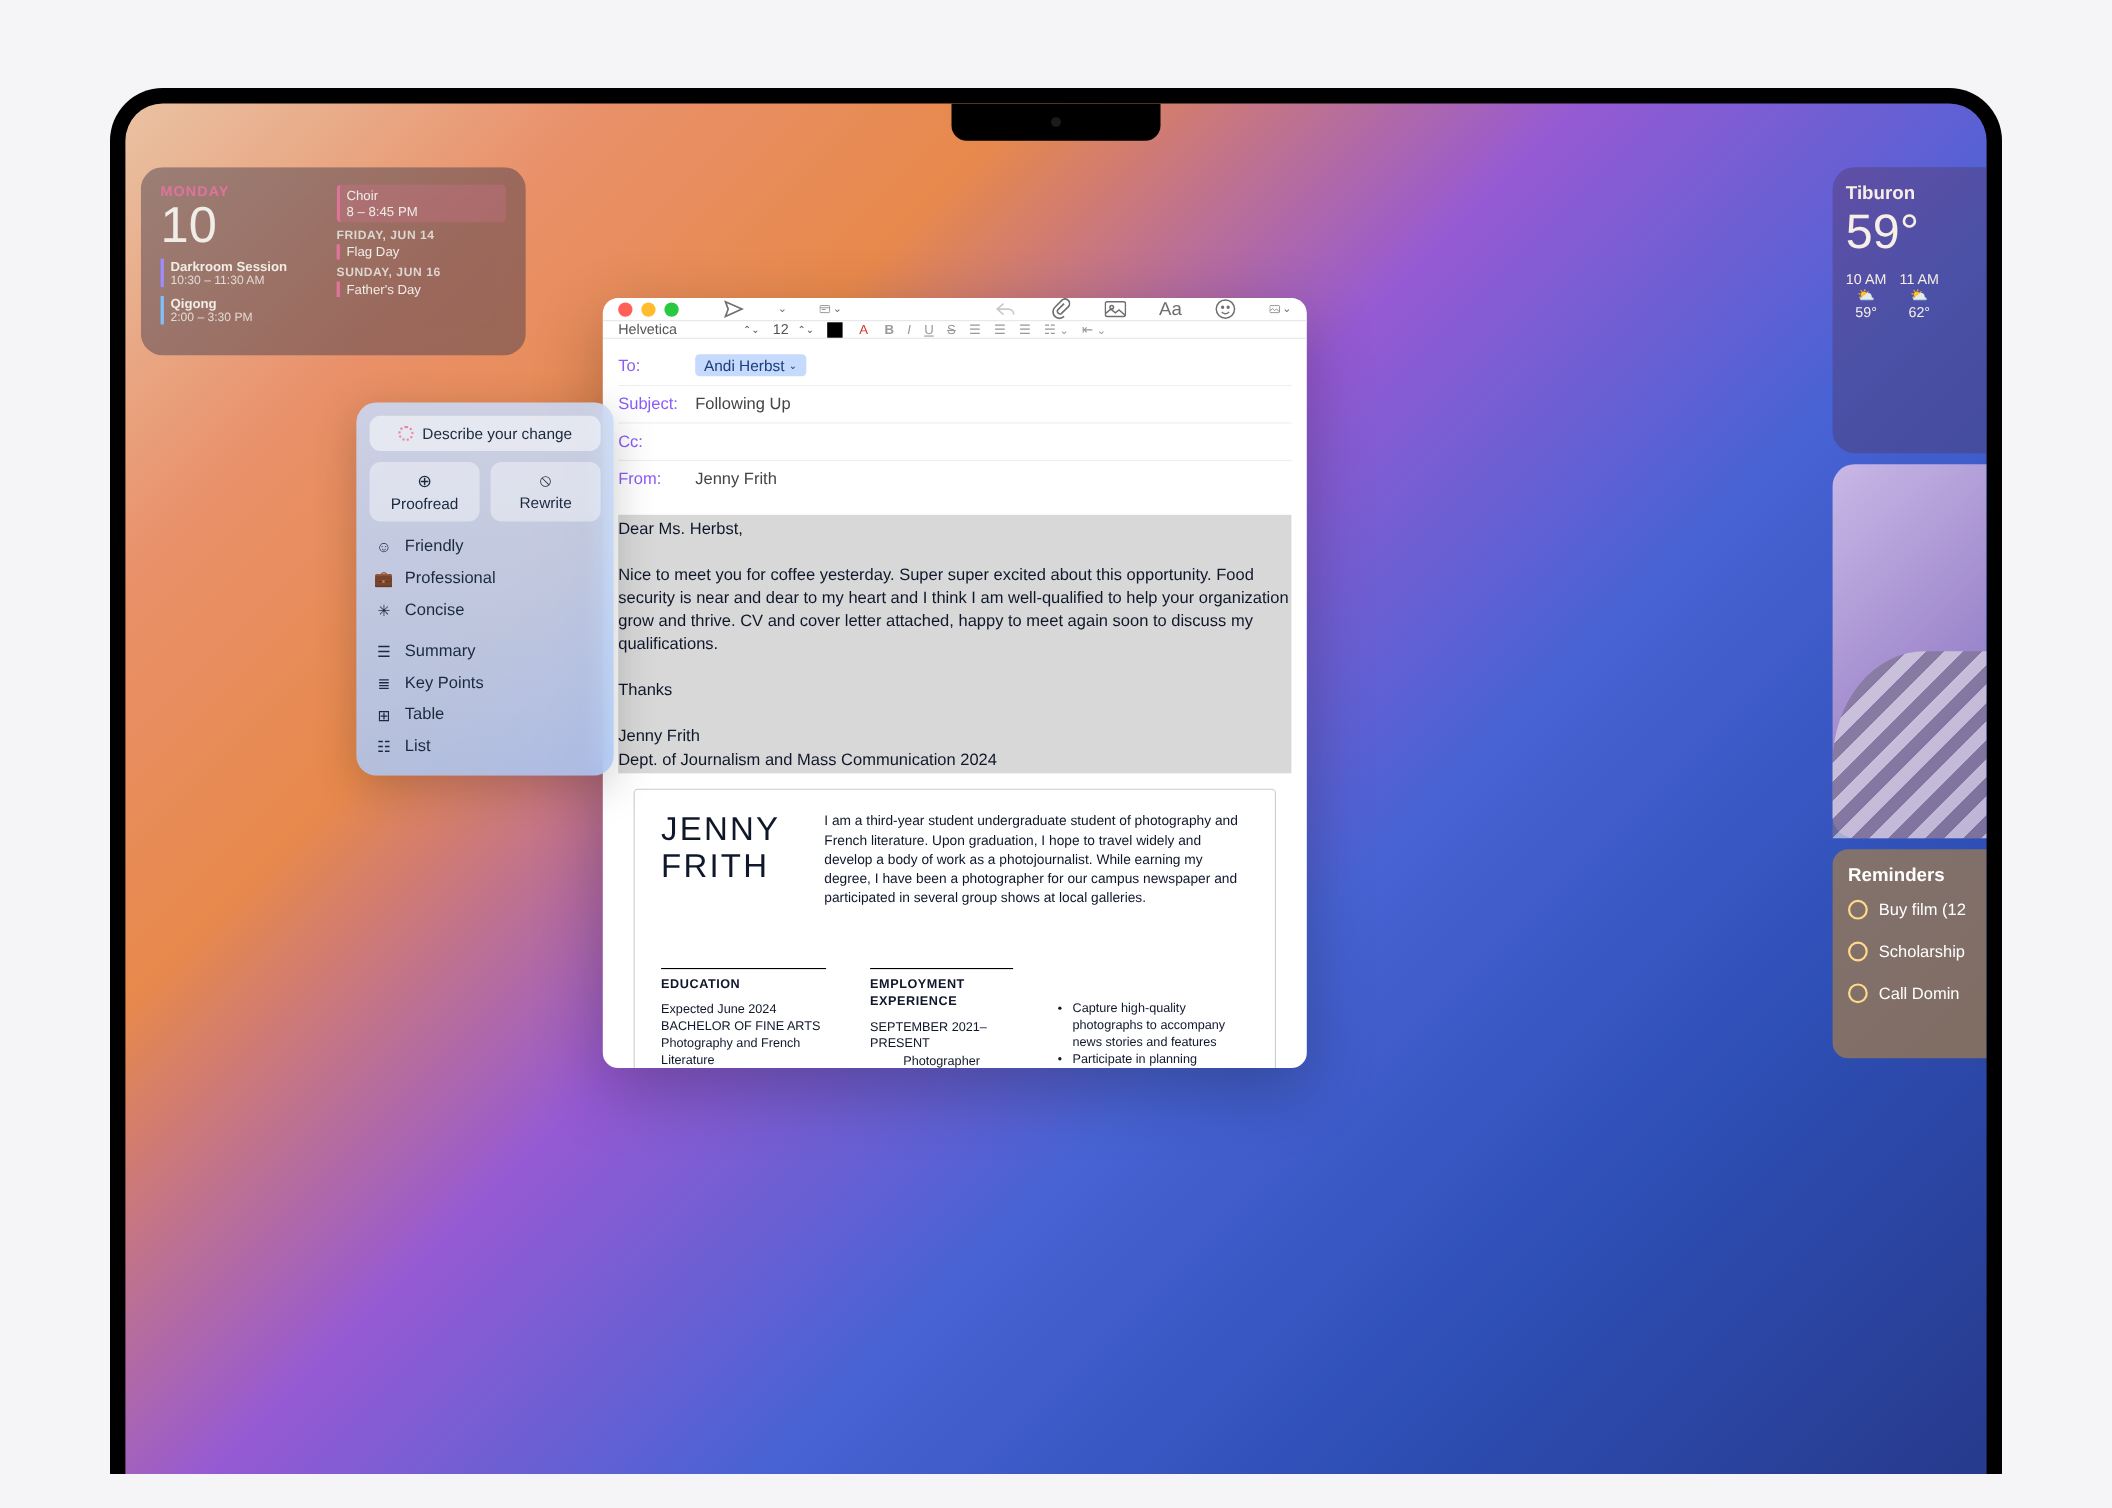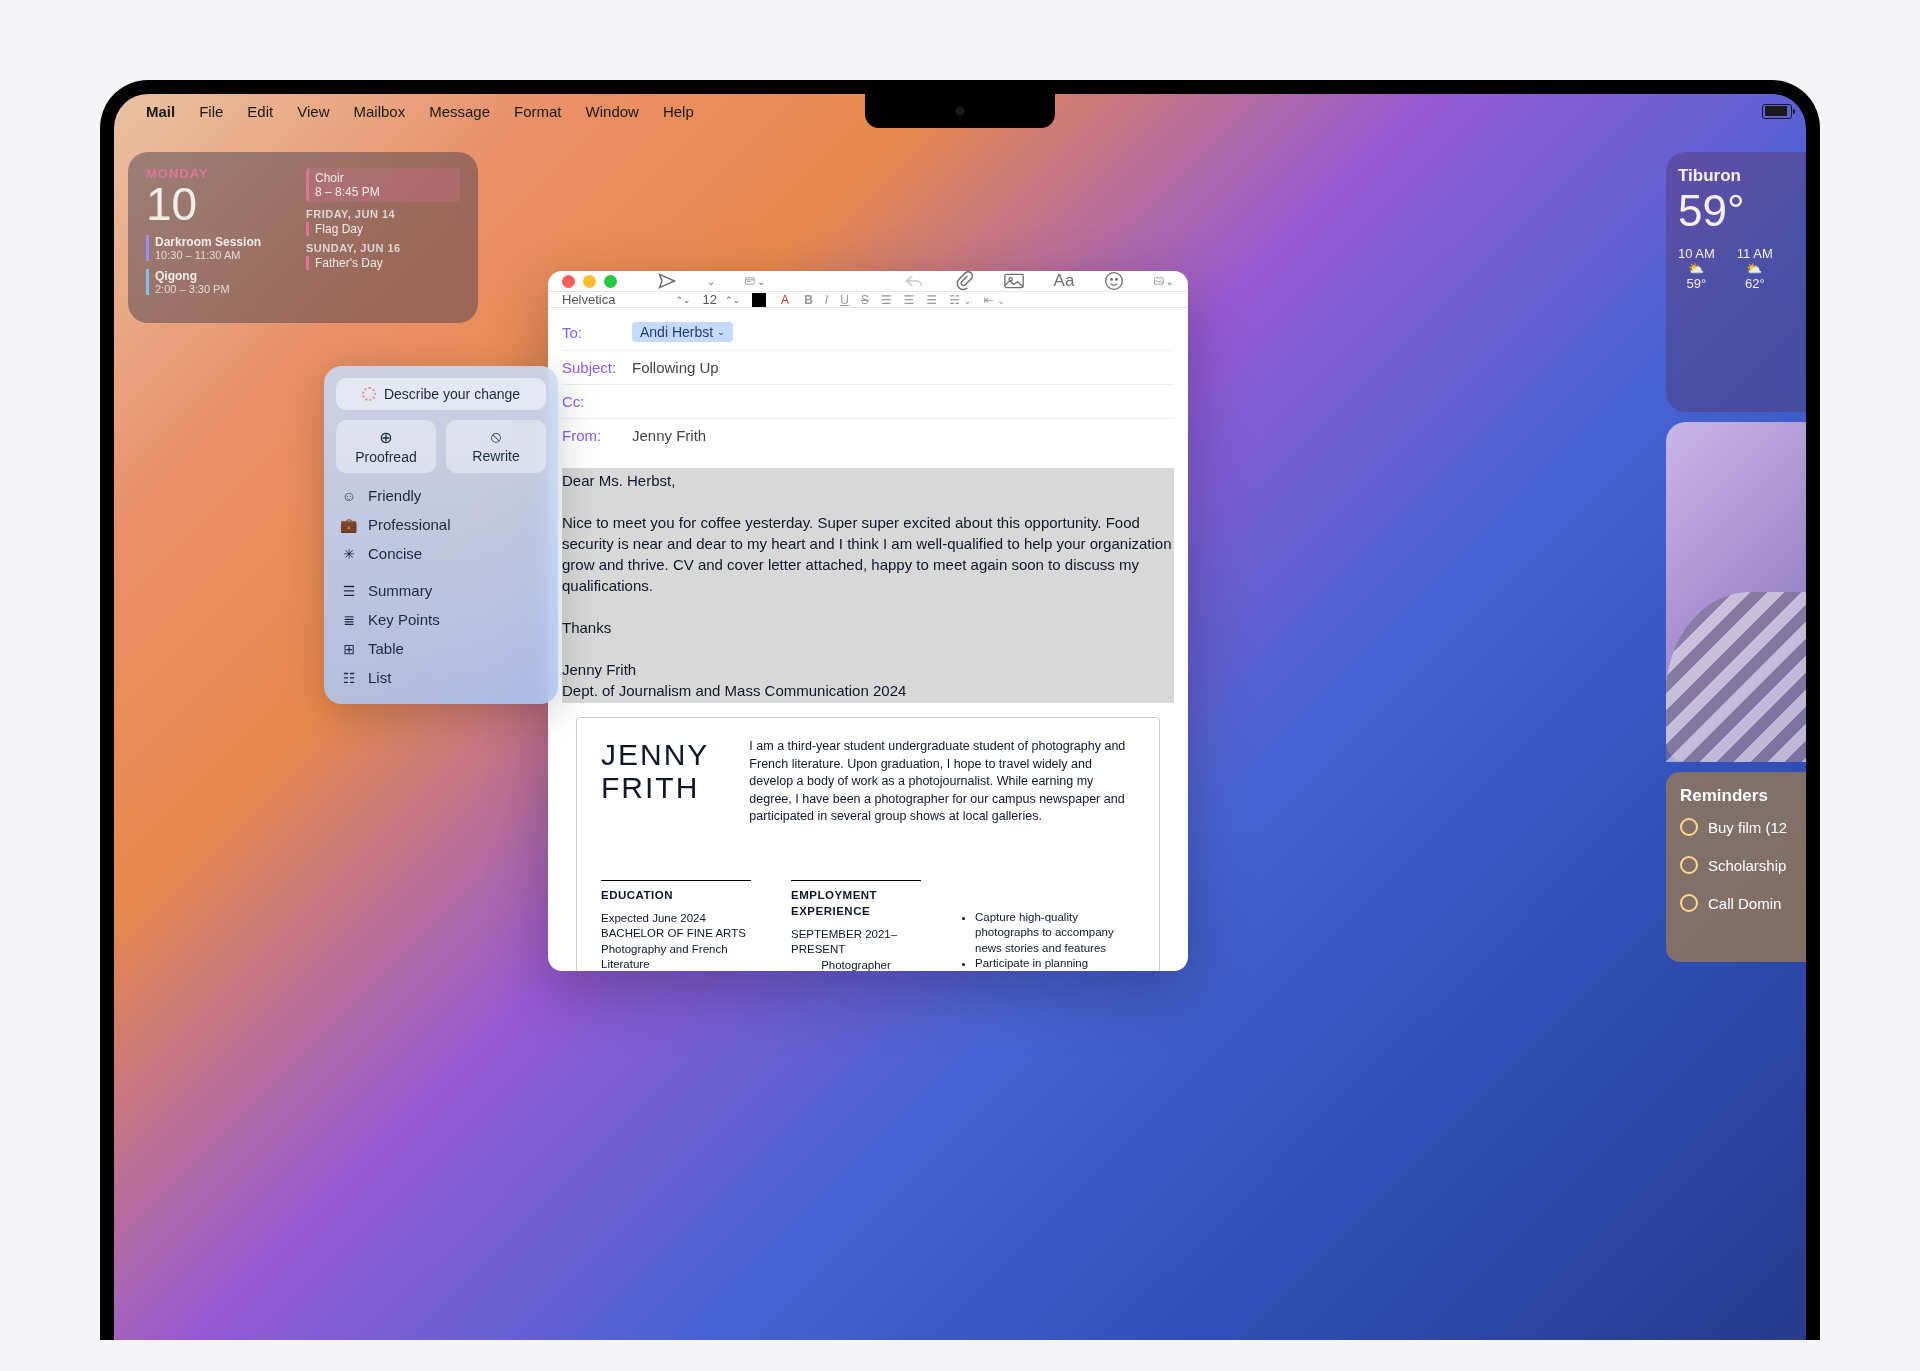--- a/index.html
+++ b/index.html
@@ -28,21 +28,21 @@
 .cal-evt .s { font-size:11px; opacity:.85; }
 .cal-right { flex:1; font-size:12px; }
 .cal-right .hdr { font-weight:600; letter-spacing:.5px; font-size:11px; margin-top:6px; color:#dcd7d0; }
 .cal-right .evline { border-left:3px solid #e0739c; padding-left:6px; margin:2px 0; }
 .cal-right .featured { background:rgba(224,115,156,.25); border-radius:4px; padding:3px 6px; }
 
 
 .w-widget { position:absolute; right:0; top:58px; width:140px; height:260px; background:rgba(80,50,80,.35); padding:14px 0 0 12px; color:#f7efe5; overflow:hidden; border-radius:20px 0 0 20px; }
 .w-loc { font-size:17px; font-weight:700; }
 .w-temp { font-size:44px; font-weight:500; }
-.w-hours { display:flex; gap:22px; margin-top:10px; font-size:13px; }
+.w-hours { display:flex; gap:12px; margin-top:10px; font-size:13px; }
 .w-hours div { text-align:center; }
 
 
 .photo-widget { position:absolute; right:0; top:328px; width:140px; height:340px; background:linear-gradient(135deg,#c8b7e6,#a58fd0,#7a6cbf); border-radius:20px 0 0 20px; }
 .photo-stripes { position:absolute; bottom:0; right:0; width:100%; height:50%; background:repeating-linear-gradient(135deg,#d9d5e0 0 12px,#7d7390 12px 24px); border-top-left-radius:60%; opacity:.7; }
 
 
 .r-widget { position:absolute; right:0; top:678px; width:140px; height:190px; background:rgba(185,135,55,.6); border-radius:14px 0 0 14px; padding:14px 0 0 14px; color:#fff; overflow:hidden; }
 .r-title { font-size:17px; font-weight:700; margin-bottom:12px; }
 .r-item { display:flex; align-items:center; gap:10px; font-size:15px; margin-bottom:20px; }
@@ -96,36 +96,20 @@
 
 svg { display:block; }
 </style>
 </head>
 <body>
 
 <div class="frame">
   <div class="screen">
     <div class="notch"></div>
 
-    <div class="menubar">
-      <span class="apple"></span>
-      <span class="item" style="font-weight:700">Mail</span>
-      <span class="item">File</span>
-      <span class="item">Edit</span>
-      <span class="item">View</span>
-      <span class="item">Mailbox</span>
-      <span class="item">Message</span>
-      <span class="item">Format</span>
-      <span class="item">Window</span>
-      <span class="item">Help</span>
-      <span class="spacer"></span>
-      <span class="battery">
-          <span class="fill"></span>
-        </span>
-    </div>
 
     <div class="cal-widget">
       <div class="cal-left">
         <div class="cal-day">MONDAY</div>
         <div class="cal-num">10</div>
         <div class="cal-evt" style="border-left:3px solid #9b8cff;padding-left:6px">
           <div class="t">Darkroom Session</div>
           <div class="s">10:30 – 11:30 AM</div>
         </div>
         <div class="cal-evt" style="border-left:3px solid #7ec0ff;padding-left:6px">

